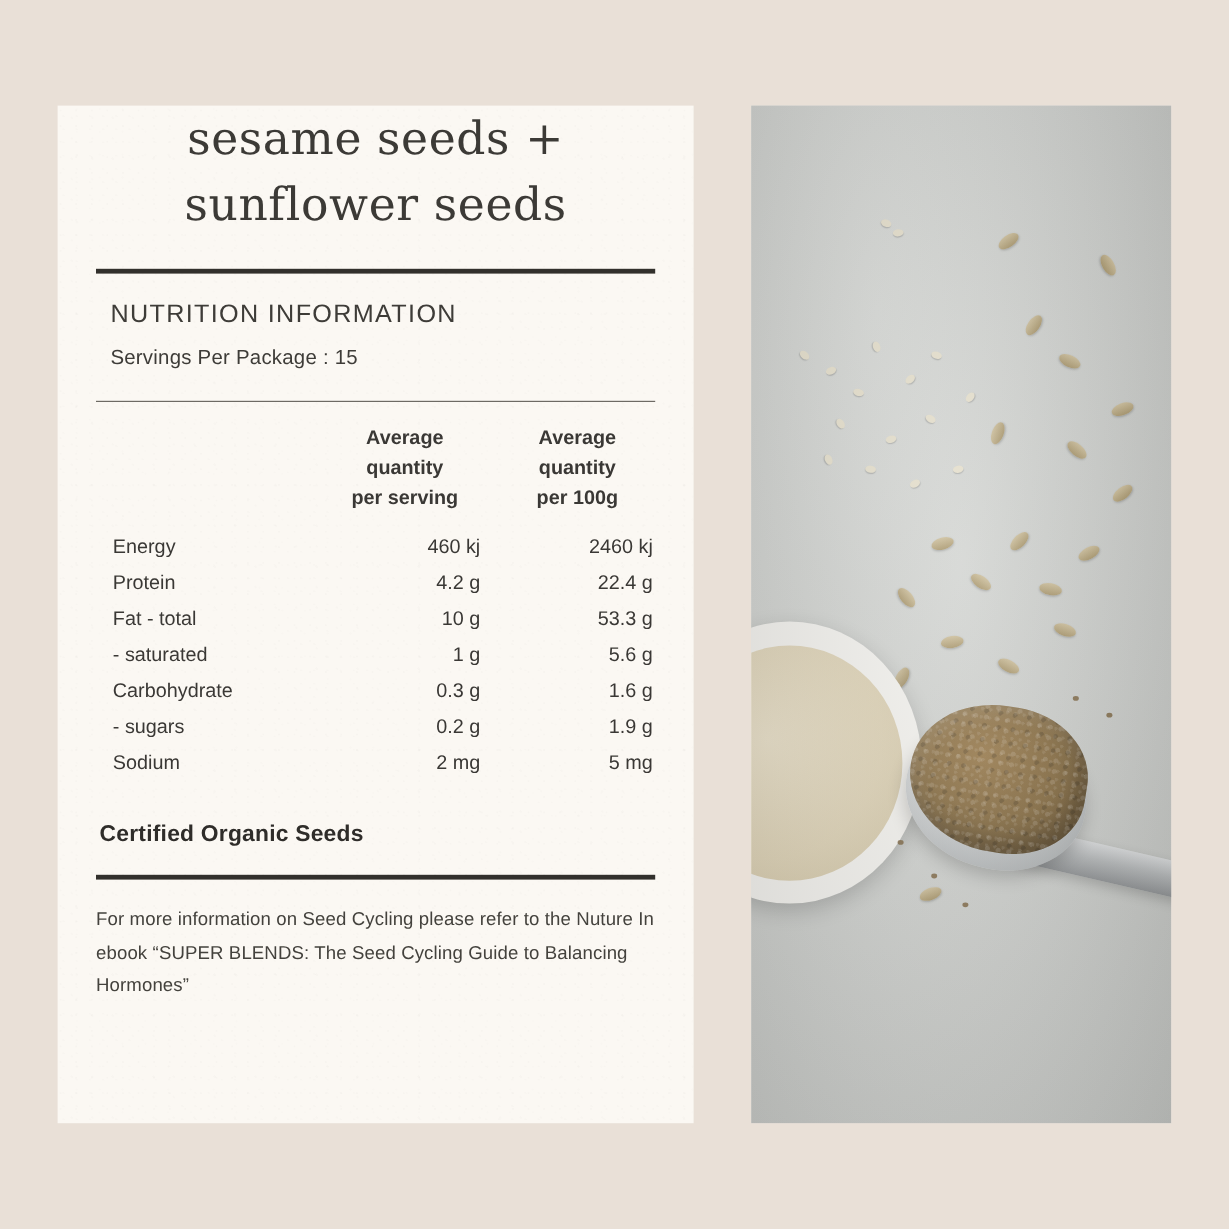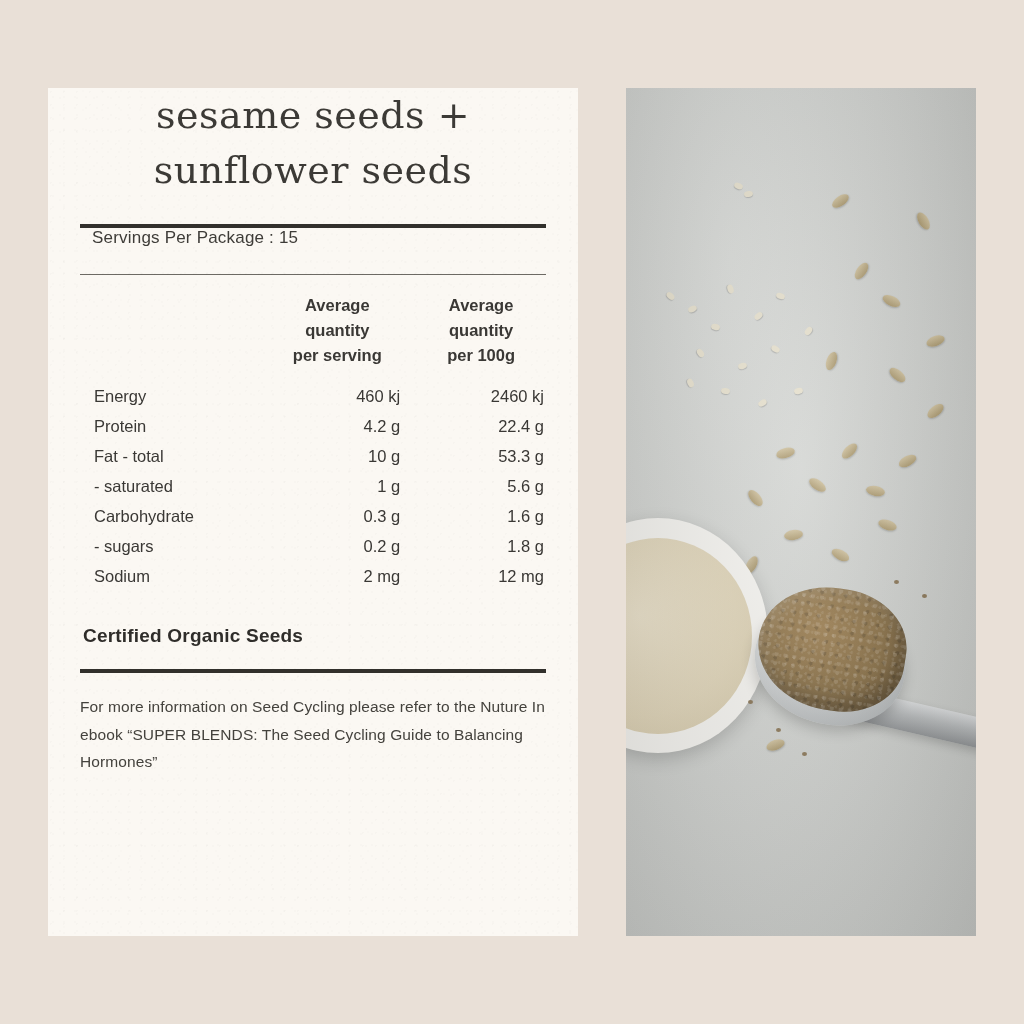--- a/index.html
+++ b/index.html
@@ -244,20 +244,21 @@
 
   <div class="label-panel">
 
     <h1 class="product-title">
       <span>sesame seeds +</span>
       <span class="line2">sunflower seeds</span>
     </h1>
 
     <hr class="rule-thick">
 
+    <h2 class="nutrition-heading">NUTRITION INFORMATION</h2>
 
     <div class="servings-block">
       <p class="serving-line">Servings Per Package : 15</p>
     </div>
 
     <hr class="rule-thin">
 
     <table class="nut-table">
       <thead>
         <tr>
@@ -296,26 +297,26 @@
           <td class="val hundred">5.6 g</td>
         </tr>
         <tr>
           <td class="nutrient">Carbohydrate</td>
           <td class="val serving">0.3 g</td>
           <td class="val hundred">1.6 g</td>
         </tr>
         <tr>
           <td class="nutrient"> - sugars</td>
           <td class="val serving">0.2 g</td>
-          <td class="val hundred">1.8 g</td>
+          <td class="val hundred">1.9 g</td>
         </tr>
         <tr>
           <td class="nutrient">Sodium</td>
           <td class="val serving">2 mg</td>
-          <td class="val hundred">12 mg</td>
+          <td class="val hundred">5 mg</td>
         </tr>
       </tbody>
     </table>
 
     <p class="certified">Certified Organic Seeds</p>
 
     <hr class="rule-thick" style="margin:0;">
 
     <p class="footnote">For more information on Seed Cycling please refer to the Nuture In ebook “SUPER BLENDS: The Seed Cycling Guide to Balancing Hormones”</p>
   </div>

